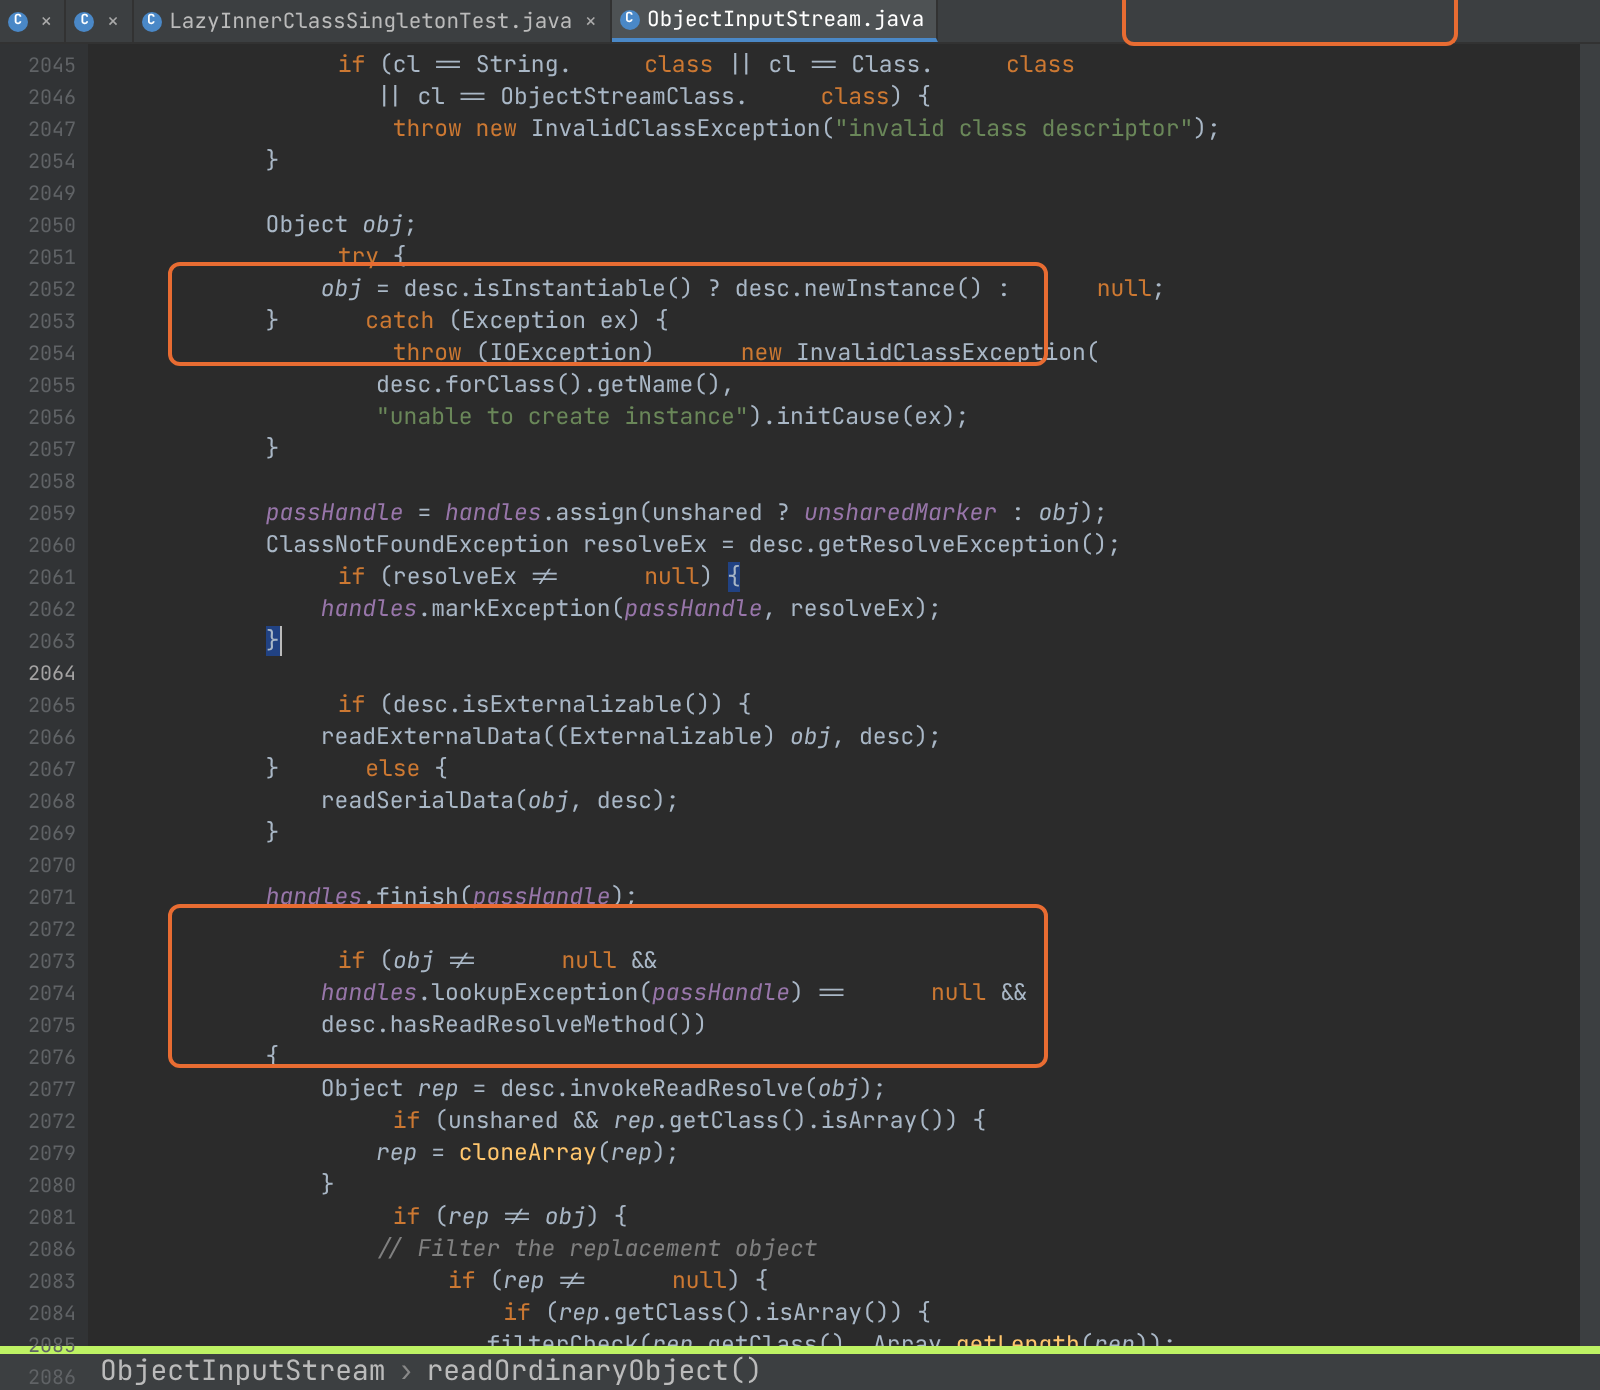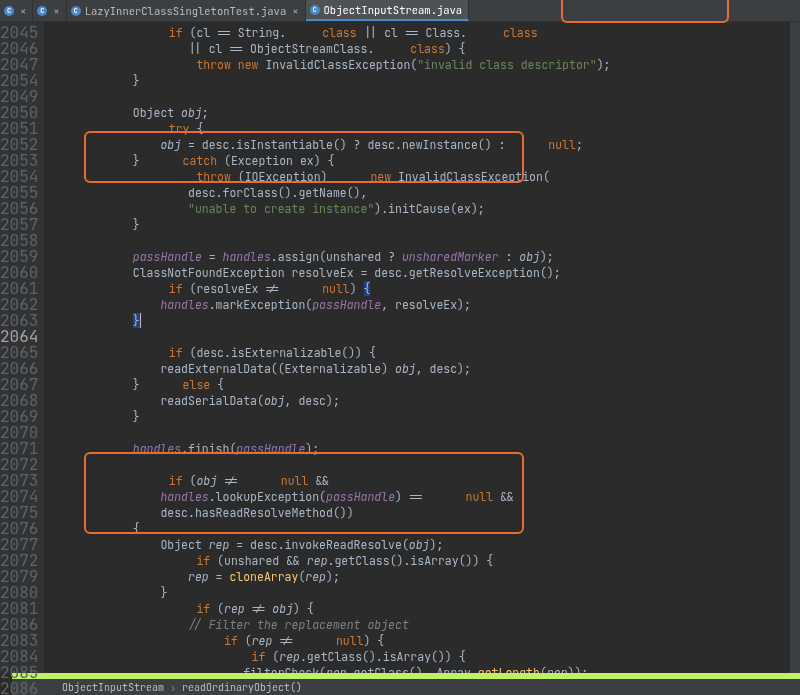--- a/index.html
+++ b/index.html
@@ -3,35 +3,35 @@
 <meta charset="utf-8">
 <style>
   * { margin: 0; padding: 0; box-sizing: border-box; }
   body { width: 800px; height: 695px; background: #2b2b2b; font-family: "JetBrains Mono","Menlo","Consolas",monospace; font-size: 11.5px; overflow: hidden; color: #a9b7c6; position: relative; }
   .tabs { display: flex; height: 22px; background: #3c3f41; border-bottom: 1px solid #323232; font-size: 10.5px; align-items: stretch; }
   .tab { display: flex; align-items: center; padding: 0 6px 0 4px; border-right: 1px solid #323232; color: #bbb; gap: 4px; white-space: nowrap; }
   .tab.active { background: #4e5254; color: #fff; border-bottom: 2px solid #4a88c7; }
   .tab .cls-icon { width: 10px; height: 10px; border-radius: 50%; background: #4a88c7; display: inline-flex; align-items: center; justify-content: center; color: #fff; font-size: 7px; font-weight: bold; }
   .tab .close { color: #aaa; margin-left: 2px; }
   .split { display: flex; height: calc(100% - 22px - 22px); }
-  .gutter { width: 44px; background: #313335; color: #606366; text-align: right; padding: 3px 6px 0 0; letter-spacing: 0; font-size: 16px; line-height: 16px; user-select: none; }
+  .gutter { width: 44px; background: #313335; color: #606366; text-align: right; padding: 3px 6px 0 0; letter-spacing: 0; font-size: 10px; line-height: 16px; user-select: none; }
   .gutter div { height: 16px; }
   .gutter .hl { color: #a4a3a3; }
   .code { position: relative; flex: 1; padding: 3px 0 0 6px; line-height: 16px; white-space: pre; overflow: hidden; }
   .code .ln { height: 16px; }
   .kw { color: #cc7832; margin-left: 36px; }
   .str { color: #6a8759; }
   .fld { color: #9876aa; font-style: italic; }
   .cmt { color: #808080; font-style: italic; }
   .cls { color: #a9b7c6; font-style: italic; }
   .mtd { color: #ffc66d; }
   .hi  { background: #214283; }
   .caret { border-left: 1px solid #bbb; }
   .scrollstrip { width: 10px; background: #3c3f41; }
-  .crumb { height: 22px; background: #3c3f41; border-top: 6px solid #bef264; display: flex; align-items: center; padding-left: 50px; font-size: 10px; color: #bbb; gap: 6px; margin-left: 12px; }
+  .crumb { height: 22px; background: #3c3f41; border-top: 4px solid #bef264; display: flex; align-items: center; padding-left: 50px; font-size: 14px; color: #bbb; gap: 6px; }
   .crumb .sep { color: #888; }
   .annot { position: absolute; border: 2px solid #e86c32; border-radius: 6px; pointer-events: none; }
   .a1 { left: 561px; top: 0px; width: 168px; height: 23px; border-top: none; border-top-left-radius:0; border-top-right-radius:0;}
   .a2 { left: 84px; top: 131px; width: 440px; height: 52px; }
   .a3 { left: 84px; top: 452px; width: 440px; height: 82px; }
 </style>
 </head>
 <body>
 
 <div class="tabs">

